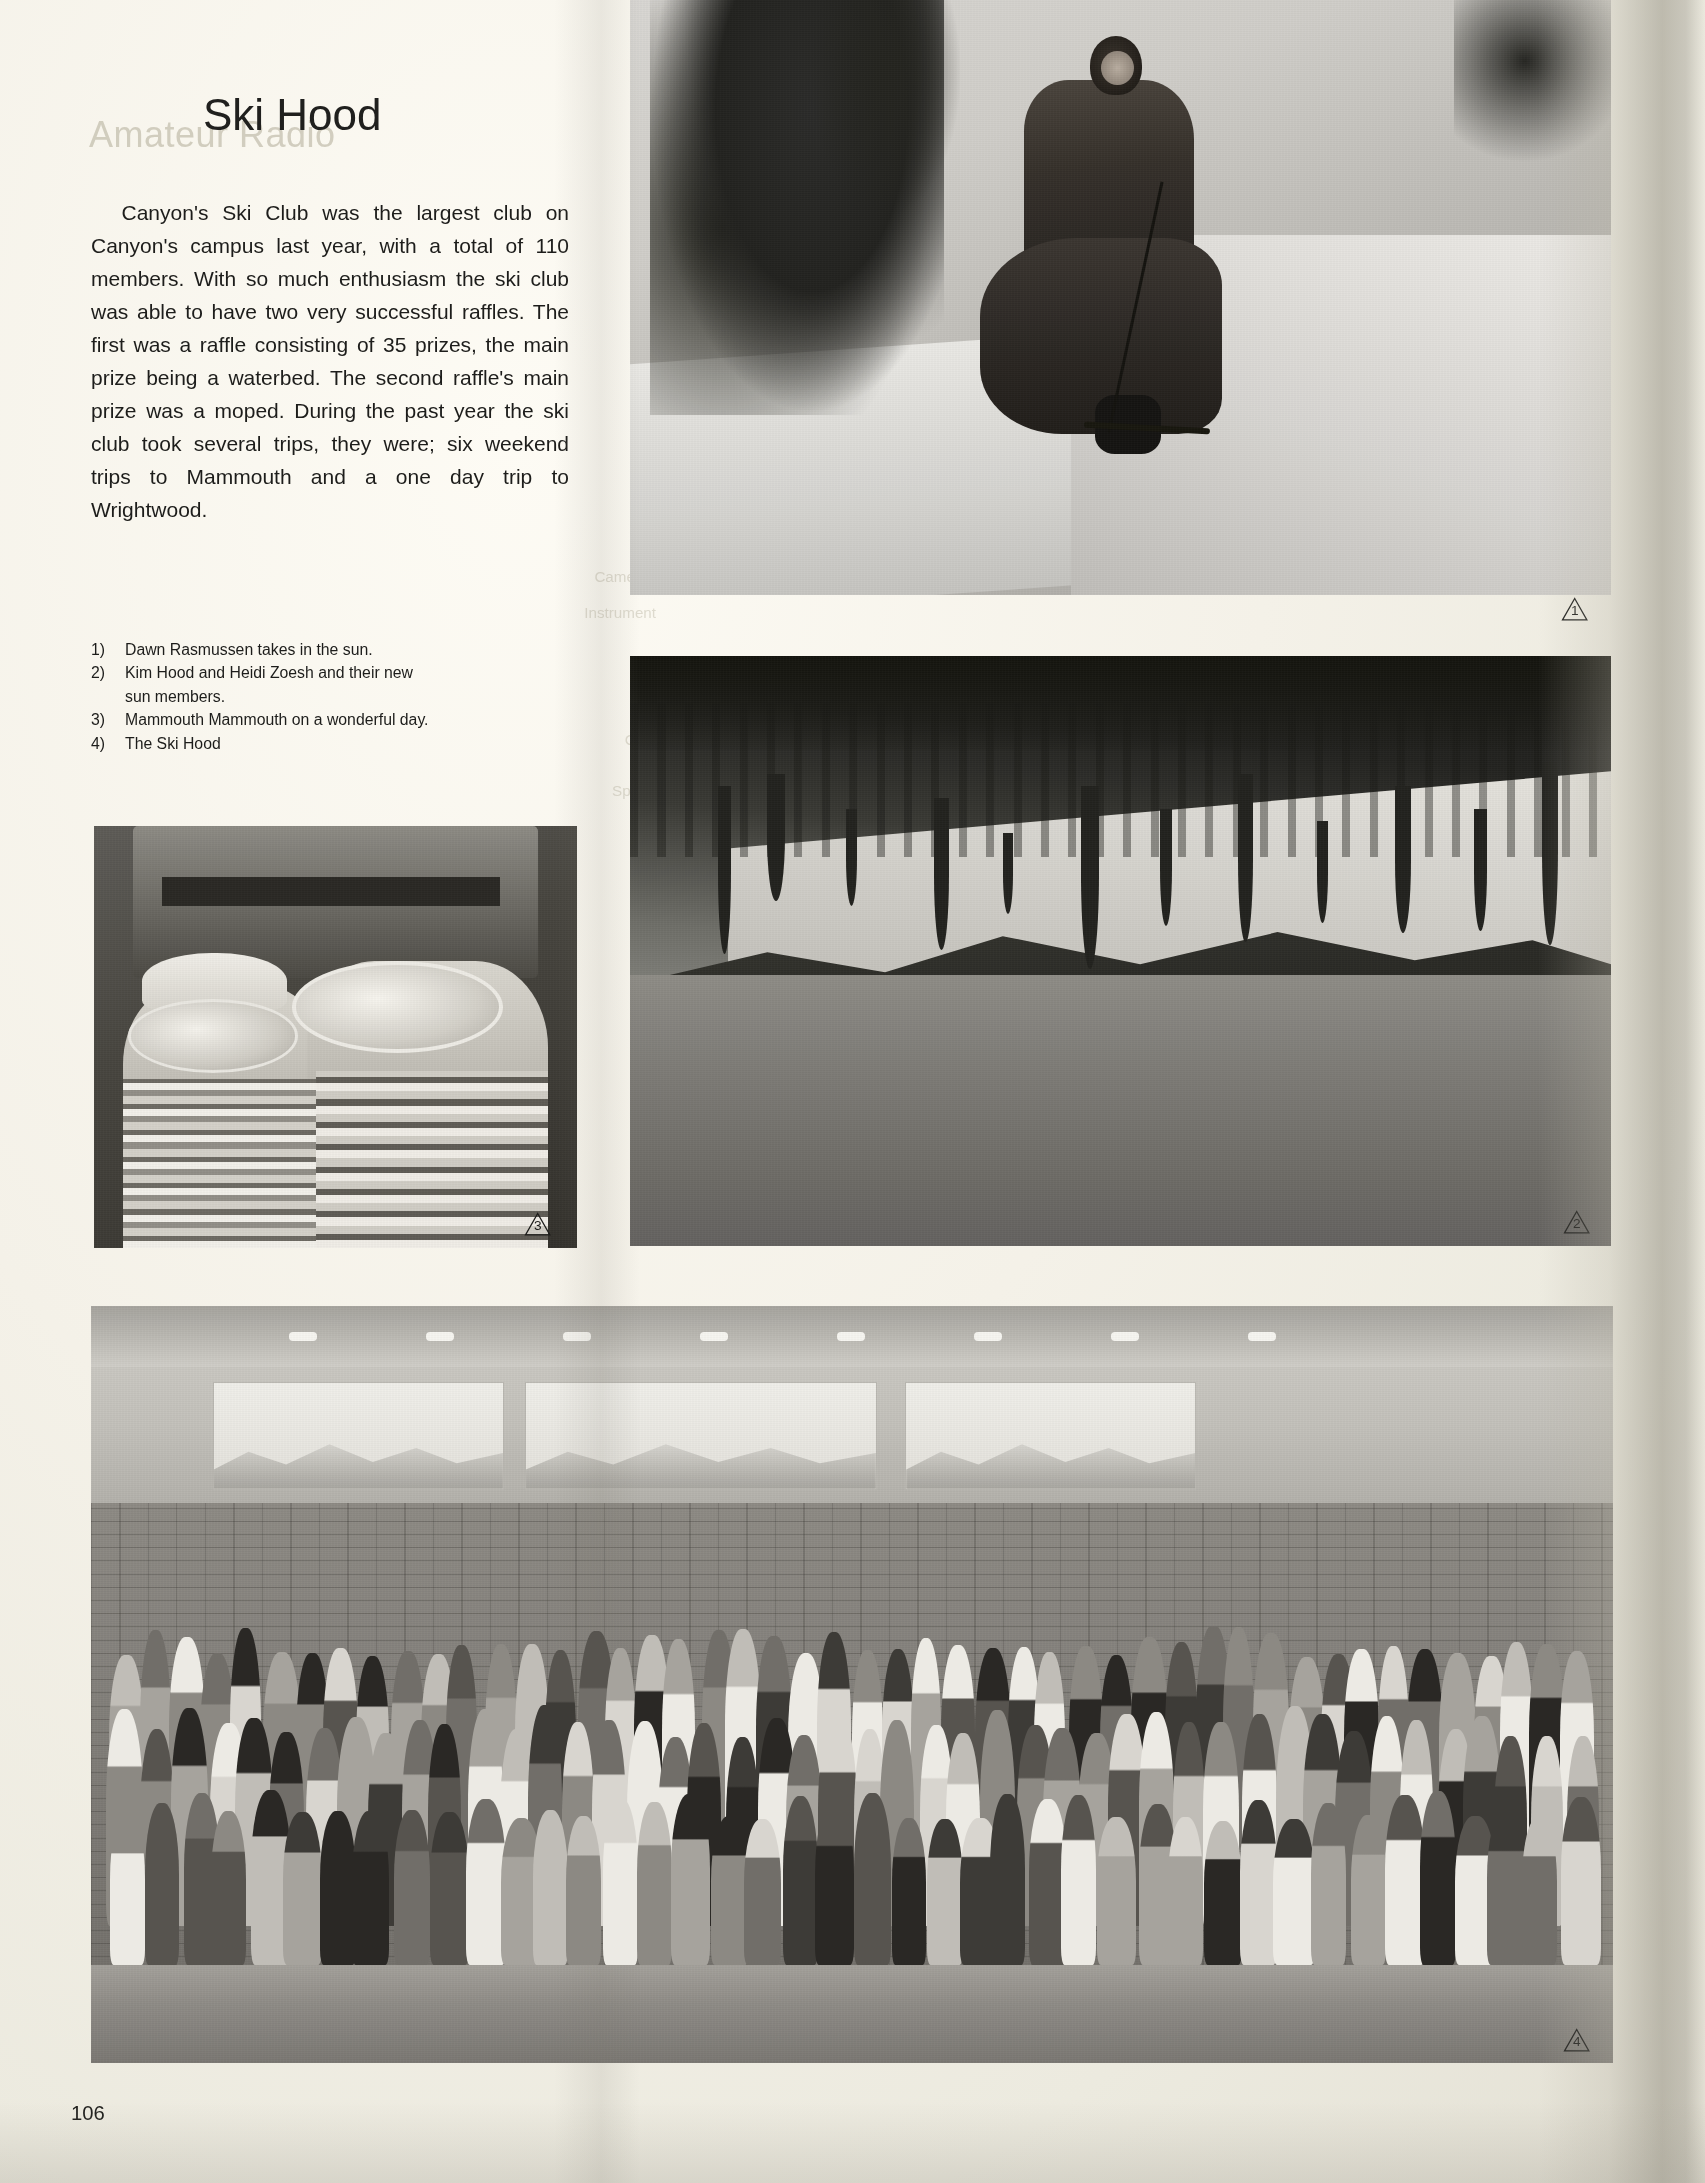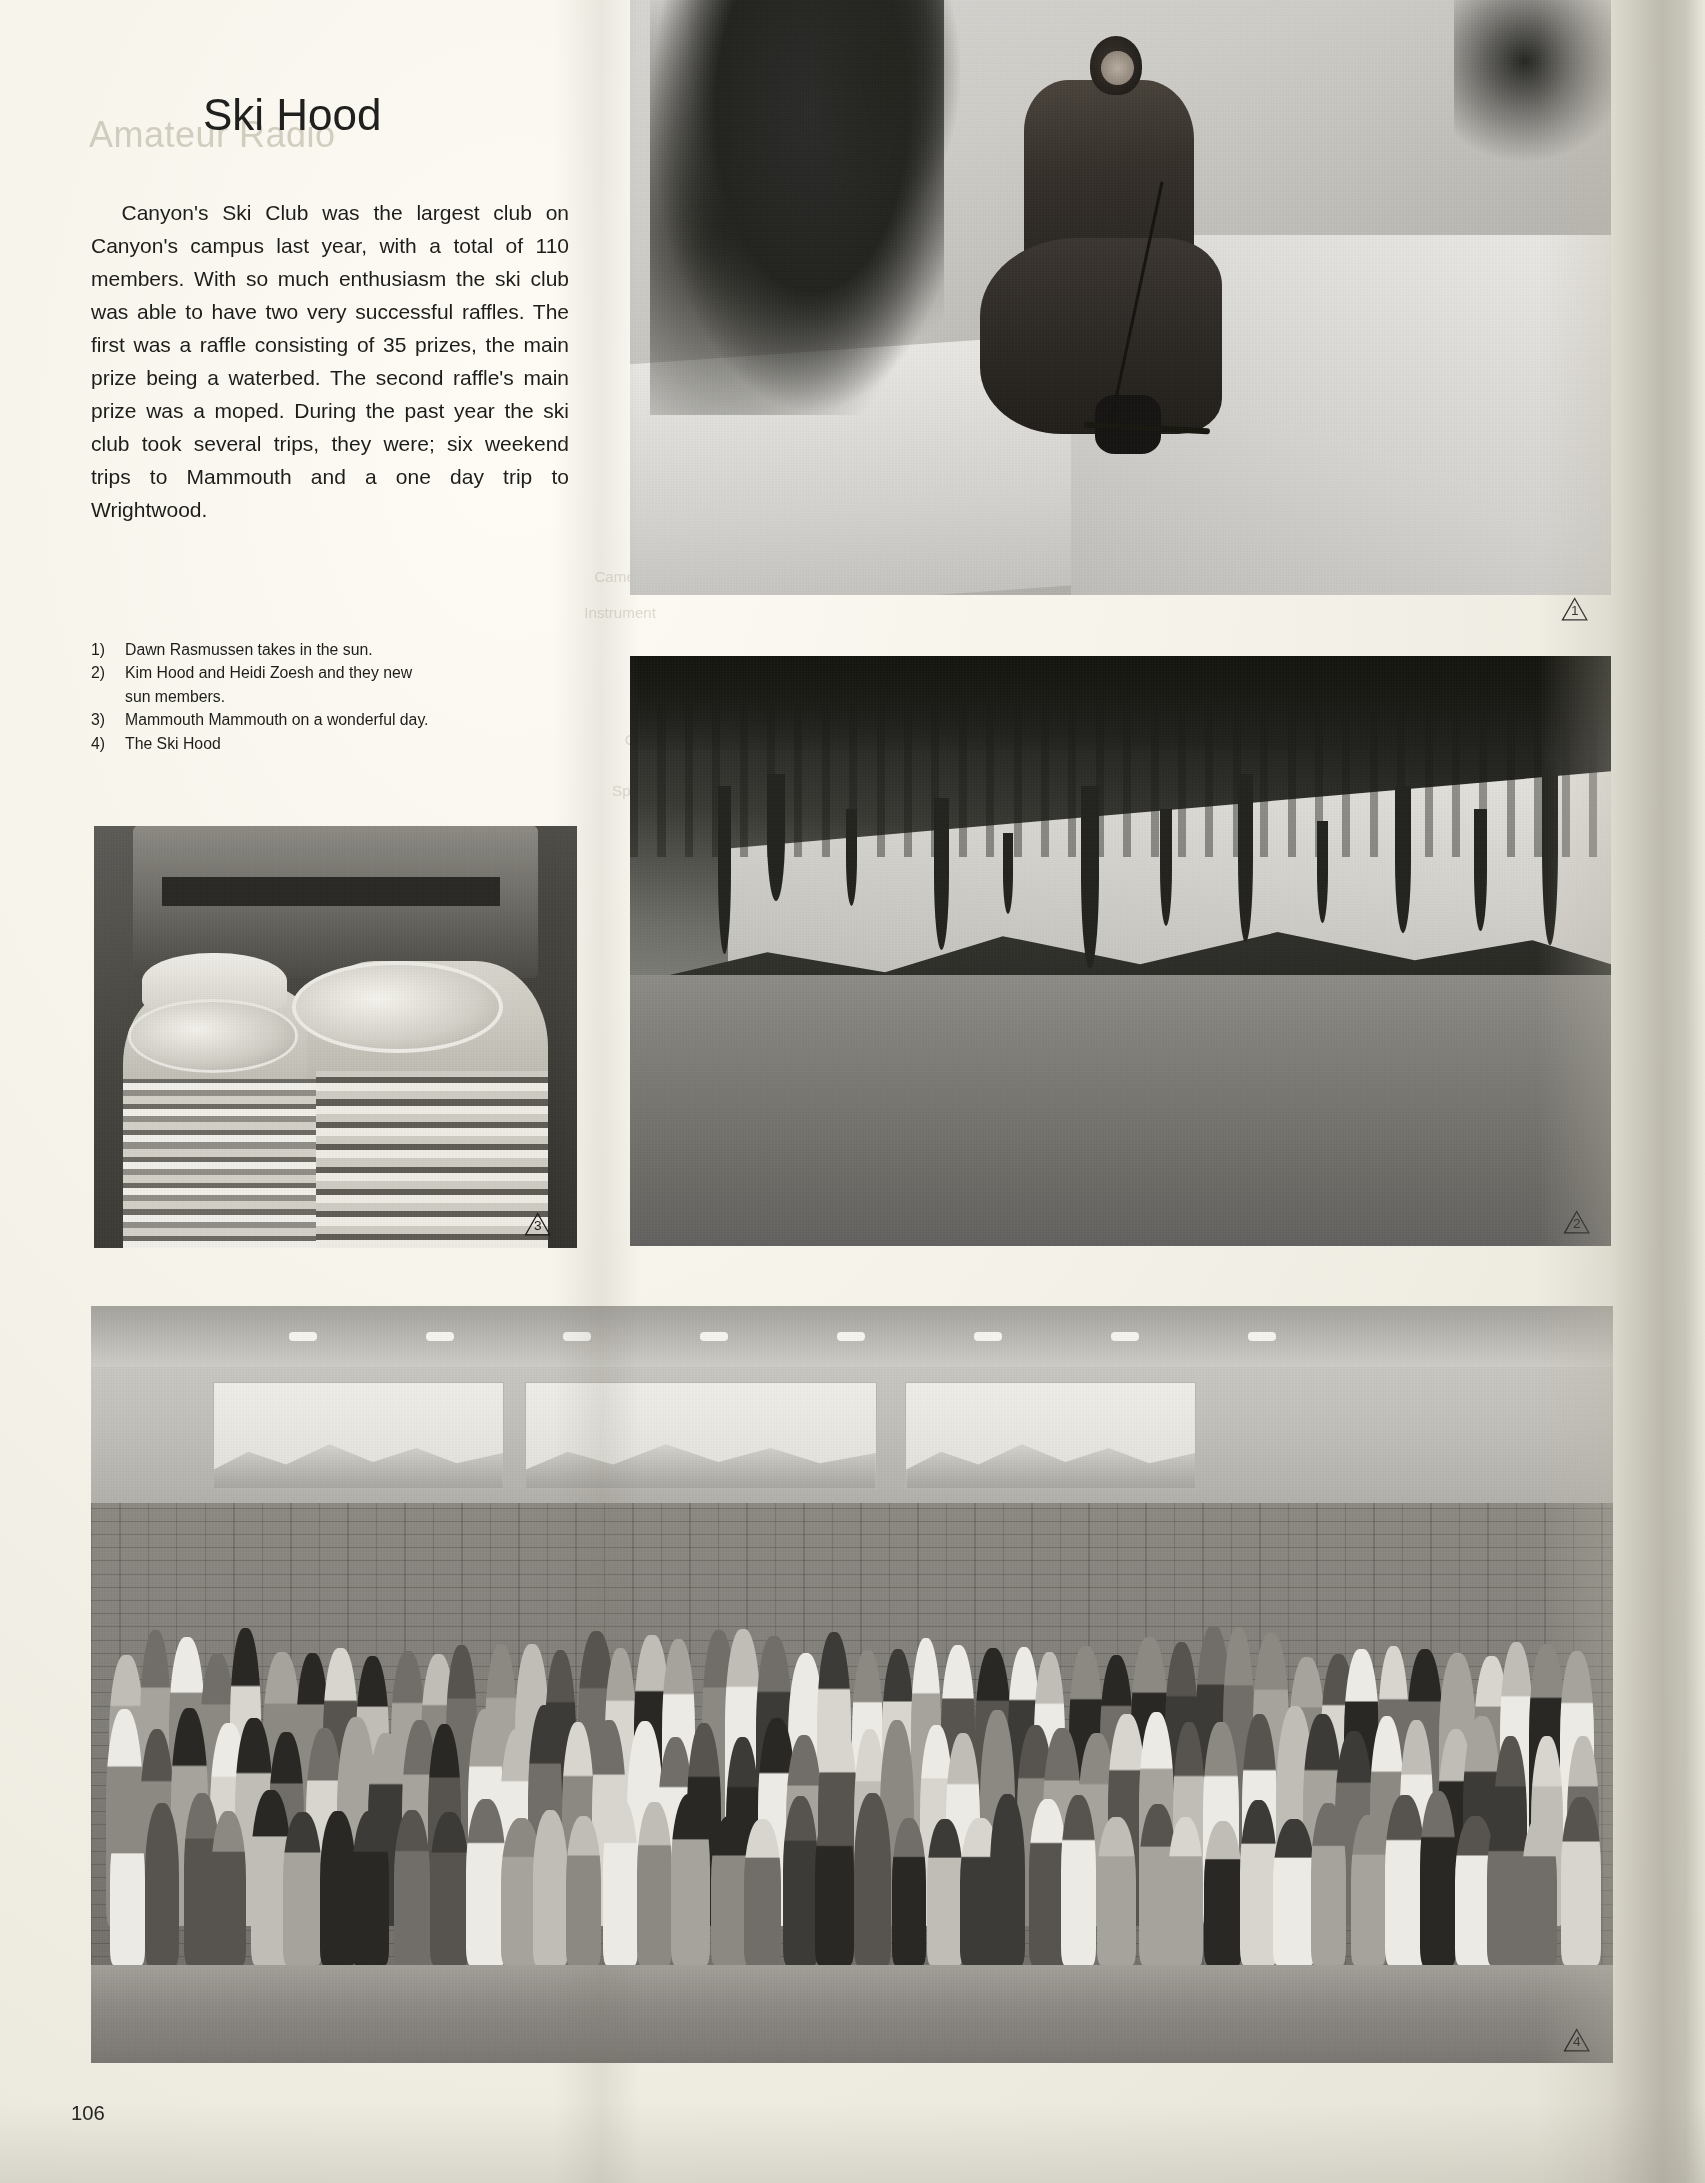--- a/index.html
+++ b/index.html
@@ -612,21 +612,21 @@
 
   <div class="body-copy"><span class="indent"></span><span>Canyon's Ski Club was the largest club on Canyon's campus last year, with a total of 110 members. With so much enthusiasm the ski club was able to have two very successful raffles. The first was a raffle consisting of 35 prizes, the main prize being a waterbed. The second raffle's main prize was a moped. During the past year the ski club took several trips, they were; six weekend trips to Mammouth and a one day trip to Wrightwood.</span></div>
 
   <div class="captions">
     <div class="cap-row">
       <div class="cap-num">1)</div>
       <div class="cap-text">Dawn Rasmussen takes in the sun.</div>
     </div>
     <div class="cap-row">
       <div class="cap-num">2)</div>
-      <div class="cap-text">Kim Hood and Heidi Zoesh and they new</div>
+      <div class="cap-text">Kim Hood and Heidi Zoesh and their new</div>
     </div>
     <div class="cap-cont">sun members.</div>
     <div class="cap-row">
       <div class="cap-num">3)</div>
       <div class="cap-text">Mammouth Mammouth on a wonderful day.</div>
     </div>
     <div class="cap-row">
       <div class="cap-num">4)</div>
       <div class="cap-text">The Ski Hood</div>
     </div>

